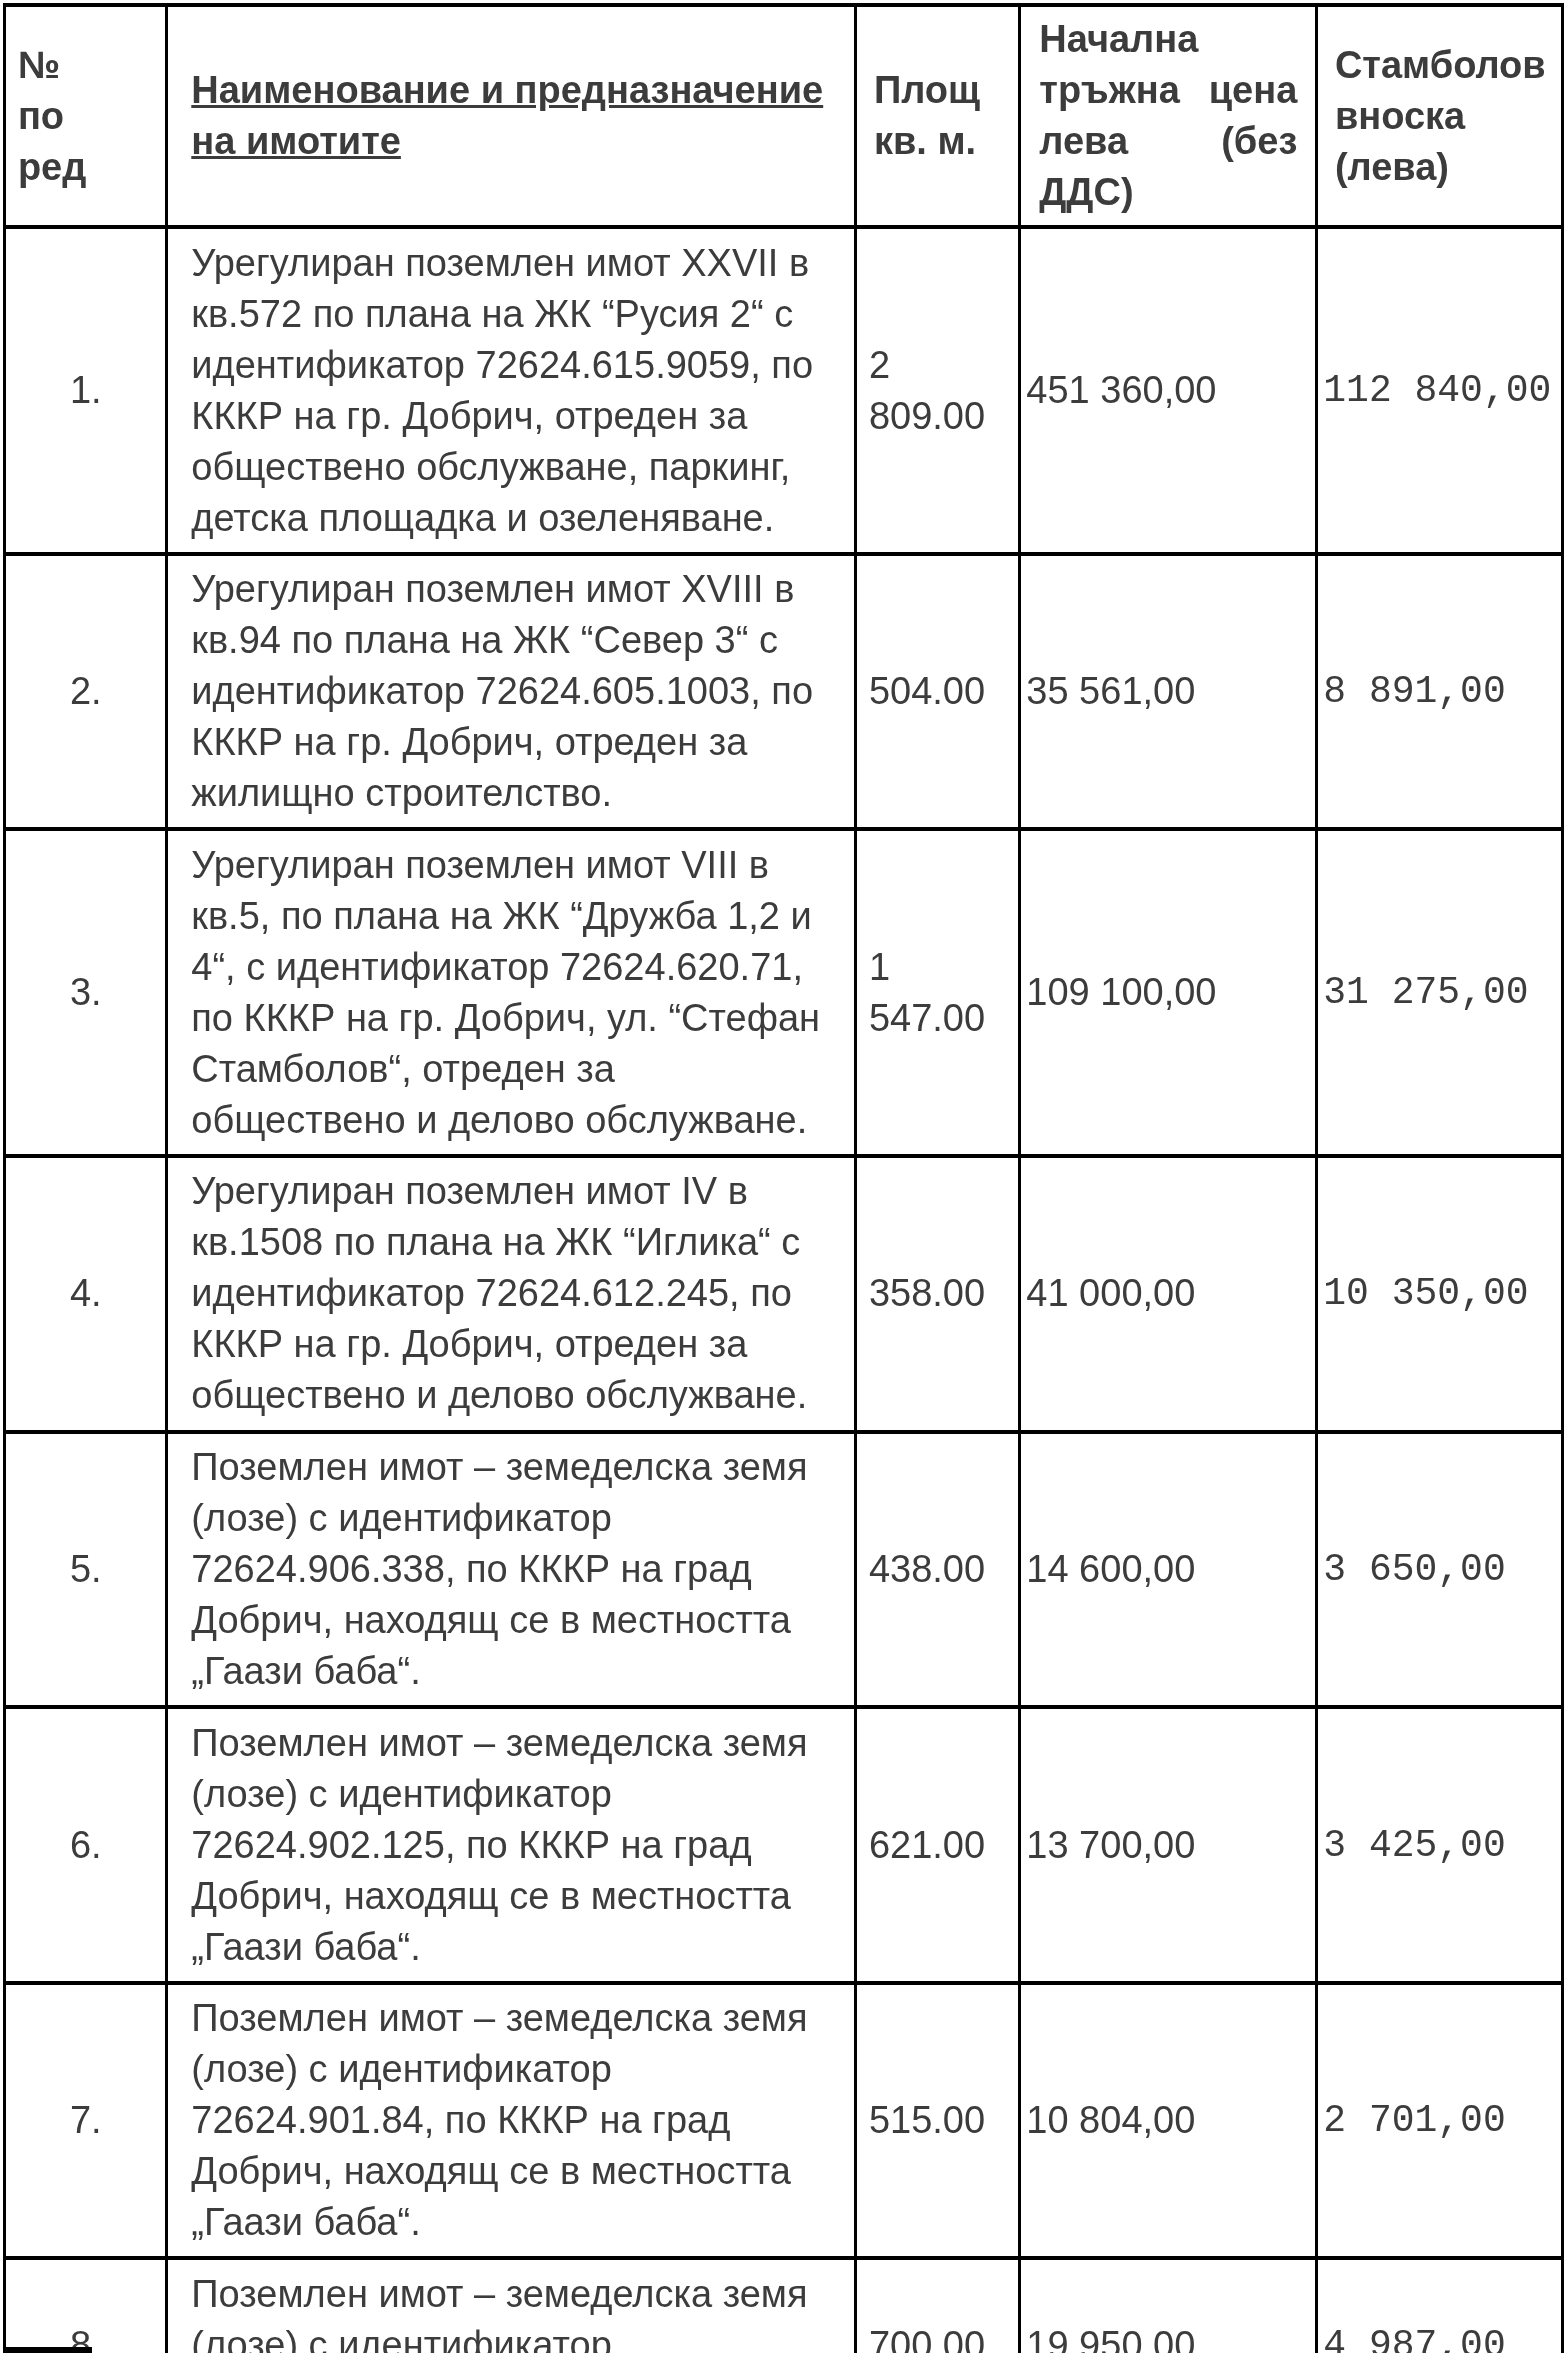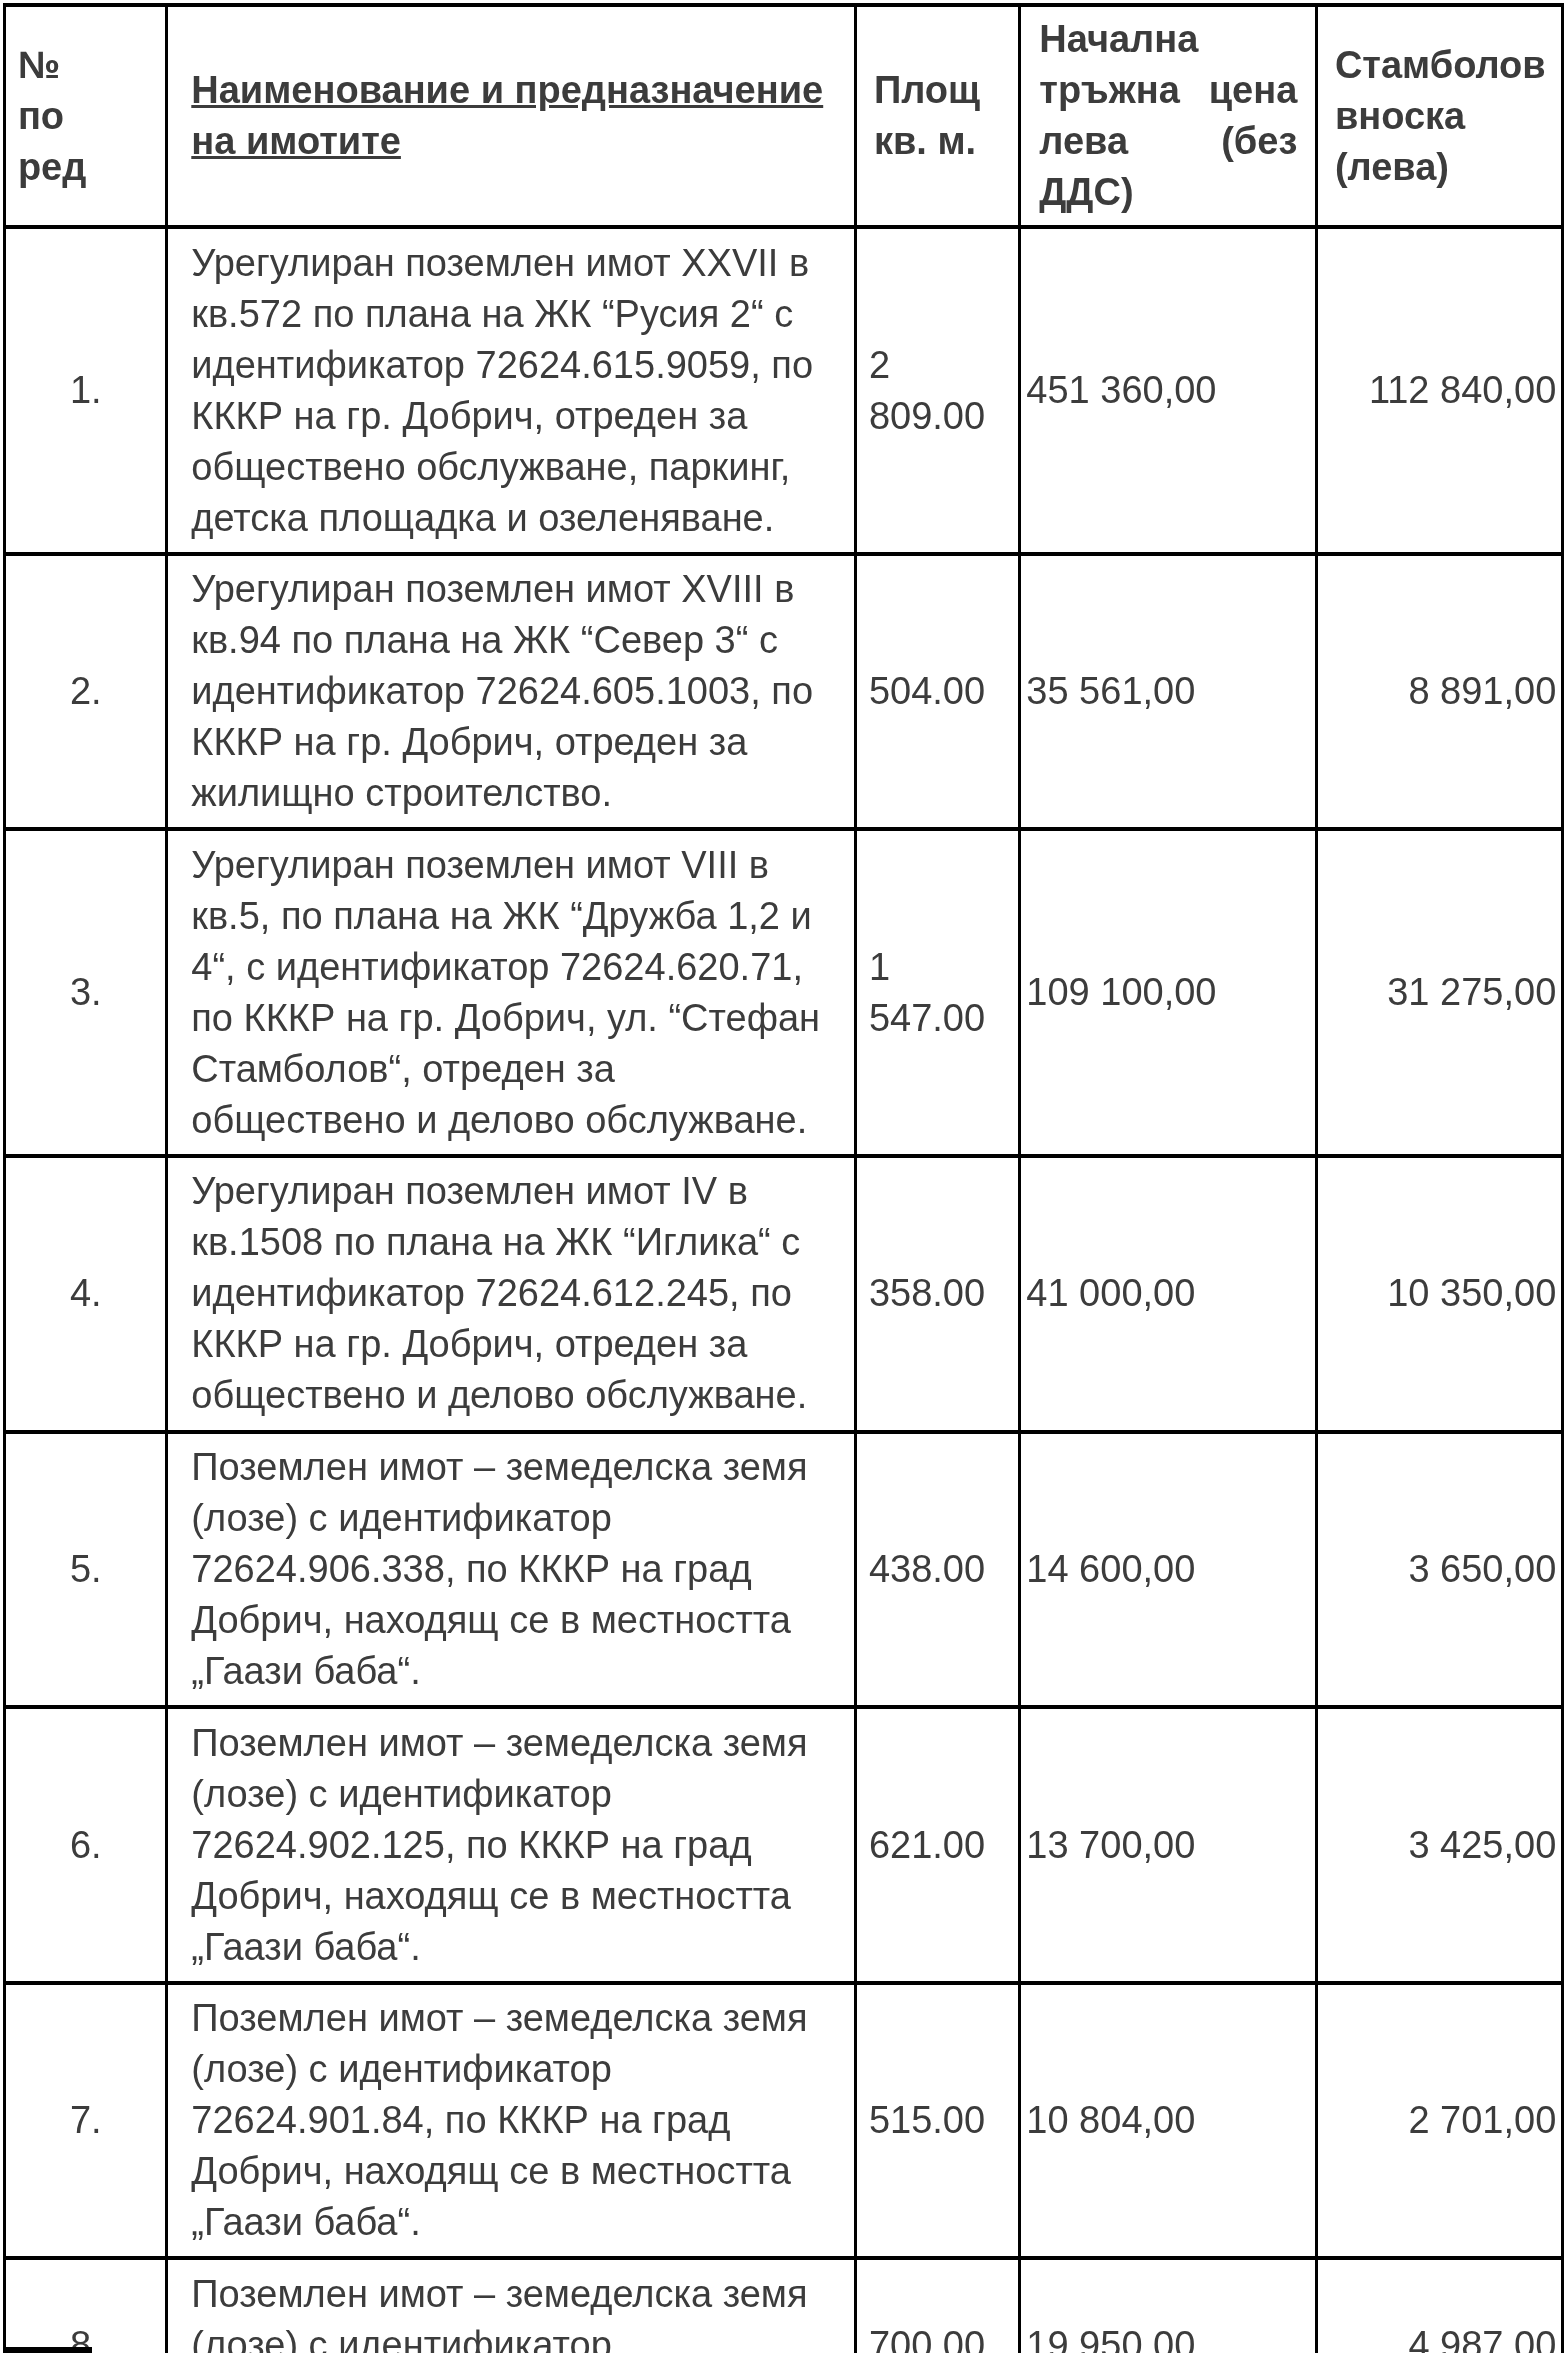--- a/index.html
+++ b/index.html
@@ -52,21 +52,21 @@
   th.h-num     { padding: 0 66px 0 11.6px; }
   th.h-name    { padding: 0 16.6px 0 23px; text-decoration: underline; }
   th.h-area    { padding: 0 23px 0 16.6px; }
   th.h-price   { padding: 0 18px; text-align: justify; }
   th.h-deposit { padding: 0 8.3px 0 16.6px; }
 
   td.c-num   { text-align: center; padding: 0 5px; }
   td.c-name  { text-align: left; padding: 8.3px 16.6px 8.3px 23px; }
   td.c-area  { padding: 0 11.6px; }
   td.c-price { text-align: left; padding: 0 5px; }
-  td.c-dep   { text-align: right; padding: 0 5px; }
+  td.c-dep   { text-align: left; padding: 0 5px; font-family: Liberation Mono, monospace; }
 
   tr.r1 { height: 319px; }
   tr.r2 { height: 273px; }
   tr.r3 { height: 311px; }
   tr.r4 { height: 259px; }
   tr.r5 { height: 263px; }
   tr.r6 { height: 268px; }
   tr.r7 { height: 265px; }
   tr.r8 td { border-bottom: none; }
 

